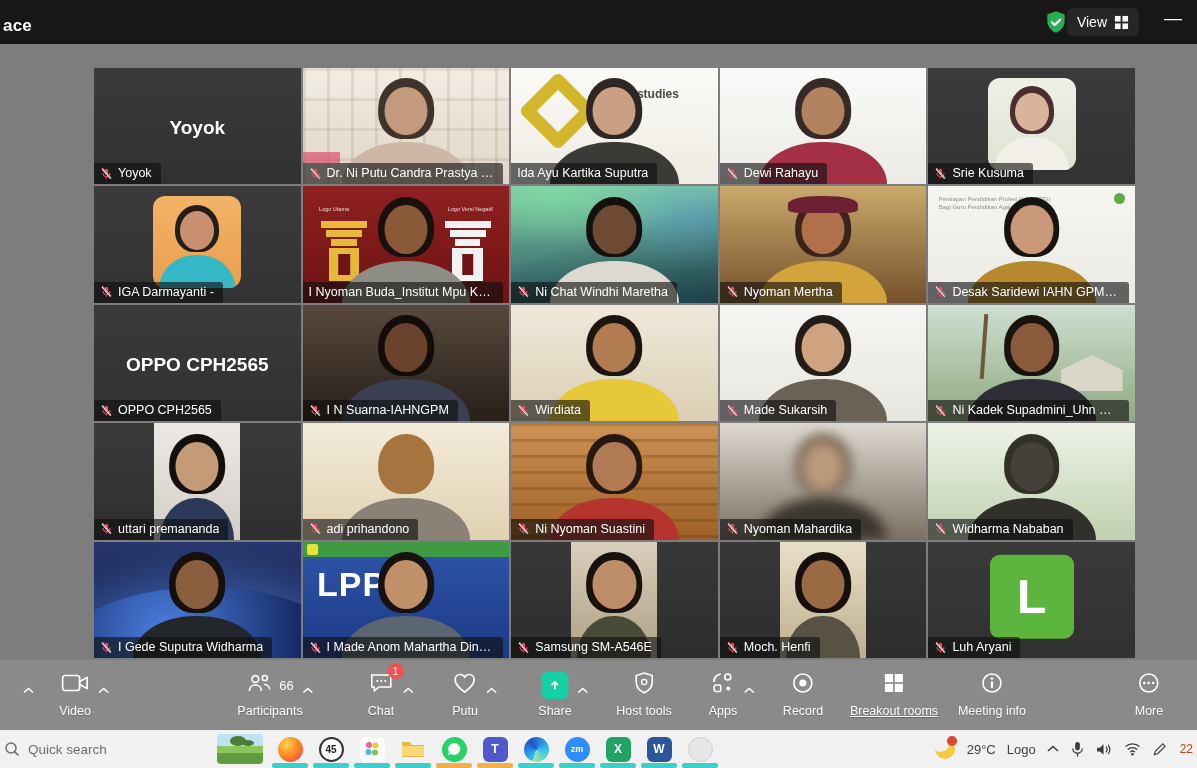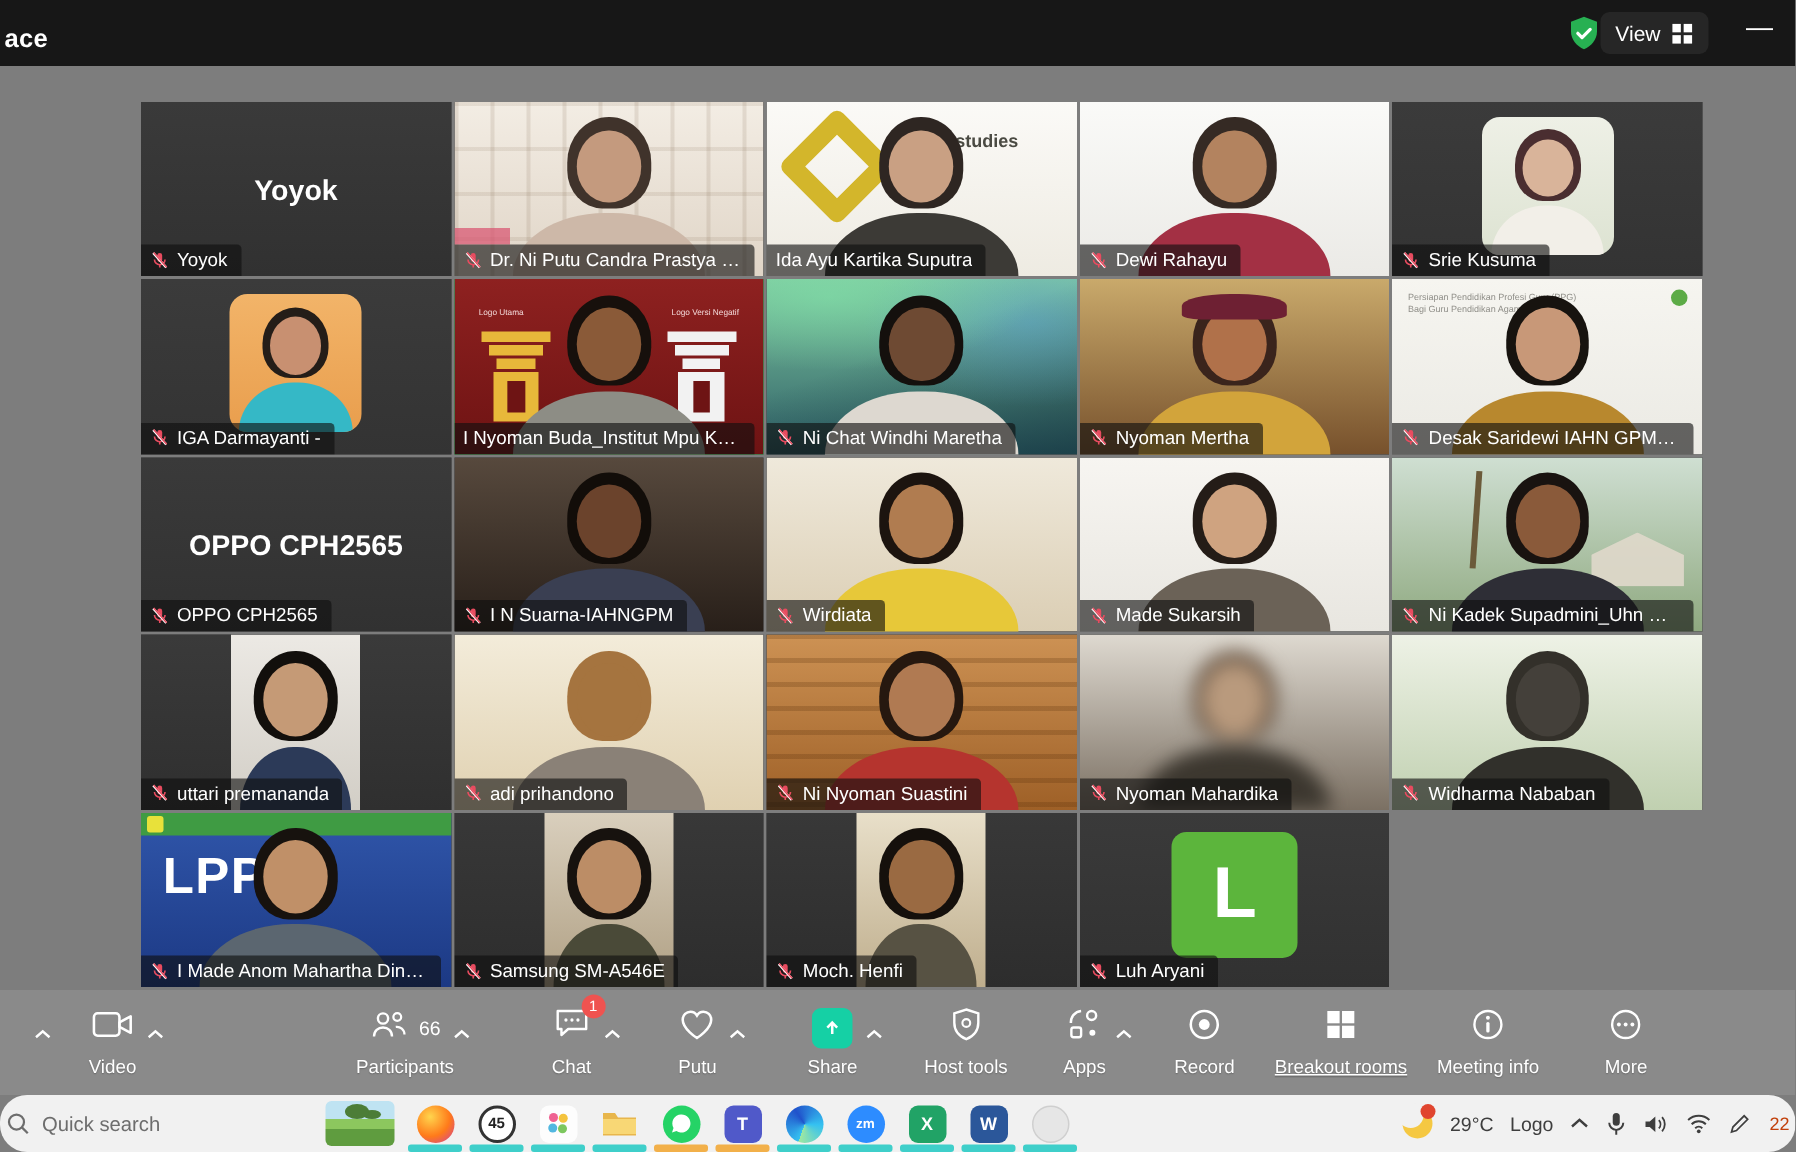--- a/index.html
+++ b/index.html
@@ -88,21 +88,21 @@
              align-items:center; color:#fff; cursor:default; }
   .tb-iconwrap { position:relative; height:32px; display:flex; align-items:center; gap:7px; }
   .tb-label { font-size:12.5px; margin-top:3px; white-space:nowrap; text-shadow:0 1px 1px rgba(0,0,0,.25); }
   .tb-caret { position:absolute; right:-20px; top:11px; }
   .tb-count { font-size:13px; }
   .tb-badge { position:absolute; top:-6px; right:-10px; min-width:16px; height:16px; border-radius:8px; background:#ef5350;
               color:#fff; font-size:10px; display:flex; align-items:center; justify-content:center; padding:0 4px; }
   .share-box { width:27px; height:27px; border-radius:6px; background:#15d0a5; display:flex; align-items:center; justify-content:center; }
 
   
-  .taskbar { position:absolute; top:730px; left:0; width:1197px; height:38px; background:#f1f1f1; z-index:30; overflow:hidden;border-radius:18px; }
+  .taskbar { position:absolute; top:730px; left:0; width:1197px; height:38px; background:#f1f1f1; z-index:30; overflow:hidden; }
   .qsearch { position:absolute; left:4px; top:0; height:38px; display:flex; align-items:center; gap:8px; color:#6d6d6d; font-size:13.5px; }
   .tb-apps { position:absolute; left:216px; top:0; height:38px; display:flex; align-items:center; gap:11px; }
   .tb-app { position:relative; width:30px; height:38px; display:flex; align-items:center; justify-content:center; }
   .tb-app .bar { position:absolute; bottom:0; left:-3px; right:-3px; height:5px; border-radius:2px; }
   .appicon { width:25px; height:25px; border-radius:6px; display:flex; align-items:center; justify-content:center;
              color:#fff; font-weight:bold; font-size:12px; }
   .start-thumb { width:46px; height:30px; border-radius:4px; overflow:hidden;
       background: linear-gradient(180deg,#bfe3f2 0 40%, #8cc75e 40% 62%, #5f9c3f 62% 100%); position:relative; }
   .start-thumb::after { content:""; position:absolute; left:28%; top:8%; width:16px; height:10px; border-radius:50%;
       background:#4c7d37; box-shadow:10px 2px 0 -2px #4c7d37; }
@@ -547,20 +547,41 @@
                 <path d="M5.5 11a6.5 6.5 0 0 0 13 0" stroke="#e84b5f" stroke-width="2" fill="none"></path>
                 <line x1="12" y1="17.5" x2="12" y2="21" stroke="#e84b5f" stroke-width="2"></line>
                 <line x1="4" y1="3" x2="20" y2="21" stroke="#fff" stroke-width="3"></line>
                 <line x1="4.5" y1="2.5" x2="20.5" y2="20.5" stroke="#e84b5f" stroke-width="1.8"></line>
               </svg>
             </span>
             <span class="lname">Widharma Nababan</span>
           </div>
         </div>
         <div class="tile">
+          <div class="tile-bg" style="background: linear-gradient(rgb(39, 53, 107), rgb(12, 20, 48));"></div>
+          <div class="scene scene-space"></div>
+          <div class="person">
+            <div class="p-hair" style="background: rgb(21, 16, 12);"></div>
+            <div class="p-head" style="background: rgb(138, 95, 61);"></div>
+            <div class="p-torso" style="background: rgb(35, 38, 43);"></div>
+          </div>
+          <div class="label">
+            <span class="mic">
+              <svg viewBox="0 0 24 24" width="13" height="13">
+                <rect x="9" y="3" width="6" height="11" rx="3" fill="#e84b5f"></rect>
+                <path d="M5.5 11a6.5 6.5 0 0 0 13 0" stroke="#e84b5f" stroke-width="2" fill="none"></path>
+                <line x1="12" y1="17.5" x2="12" y2="21" stroke="#e84b5f" stroke-width="2"></line>
+                <line x1="4" y1="3" x2="20" y2="21" stroke="#fff" stroke-width="3"></line>
+                <line x1="4.5" y1="2.5" x2="20.5" y2="20.5" stroke="#e84b5f" stroke-width="1.8"></line>
+              </svg>
+            </span>
+            <span class="lname">I Gede Suputra Widharma</span>
+          </div>
+        </div>
+        <div class="tile">
           <div class="tile-bg" style="background: linear-gradient(rgb(48, 86, 170), rgb(28, 57, 132));"></div>
           <div class="scene scene-lppm"></div>
           <div class="lppm-text">LPPM</div>
           <div class="person">
             <div class="p-hair" style="background: rgb(23, 18, 14);"></div>
             <div class="p-head" style="background: rgb(192, 144, 104);"></div>
             <div class="p-torso" style="background: rgb(91, 102, 112);"></div>
           </div>
           <div class="label">
             <span class="mic">
@@ -760,21 +781,21 @@
       <div class="tb-item" style="left: 992px;">
         <div class="tb-iconwrap">
           <span><svg width="24" height="24" viewBox="0 0 24 24">
               <circle cx="12" cy="12" r="9" stroke="#fff" stroke-width="1.6" fill="none"></circle>
               <circle cx="12" cy="7.5" r="1.3" fill="#fff"></circle>
               <rect x="10.9" y="10.3" width="2.2" height="7" rx="1" fill="#fff"></rect>
             </svg></span>
         </div>
         <div class="tb-label">Meeting info</div>
       </div>
-      <div class="tb-item" style="left: 1084px;">
+      <div class="tb-item" style="left: 1149px;">
         <div class="tb-iconwrap">
           <span><svg width="24" height="24" viewBox="0 0 24 24">
               <circle cx="12" cy="12" r="9" stroke="#fff" stroke-width="1.6" fill="none"></circle>
               <circle cx="7.5" cy="12" r="1.3" fill="#fff"></circle>
               <circle cx="12" cy="12" r="1.3" fill="#fff"></circle>
               <circle cx="16.5" cy="12" r="1.3" fill="#fff"></circle>
             </svg></span>
         </div>
         <div class="tb-label">More</div>
       </div>

